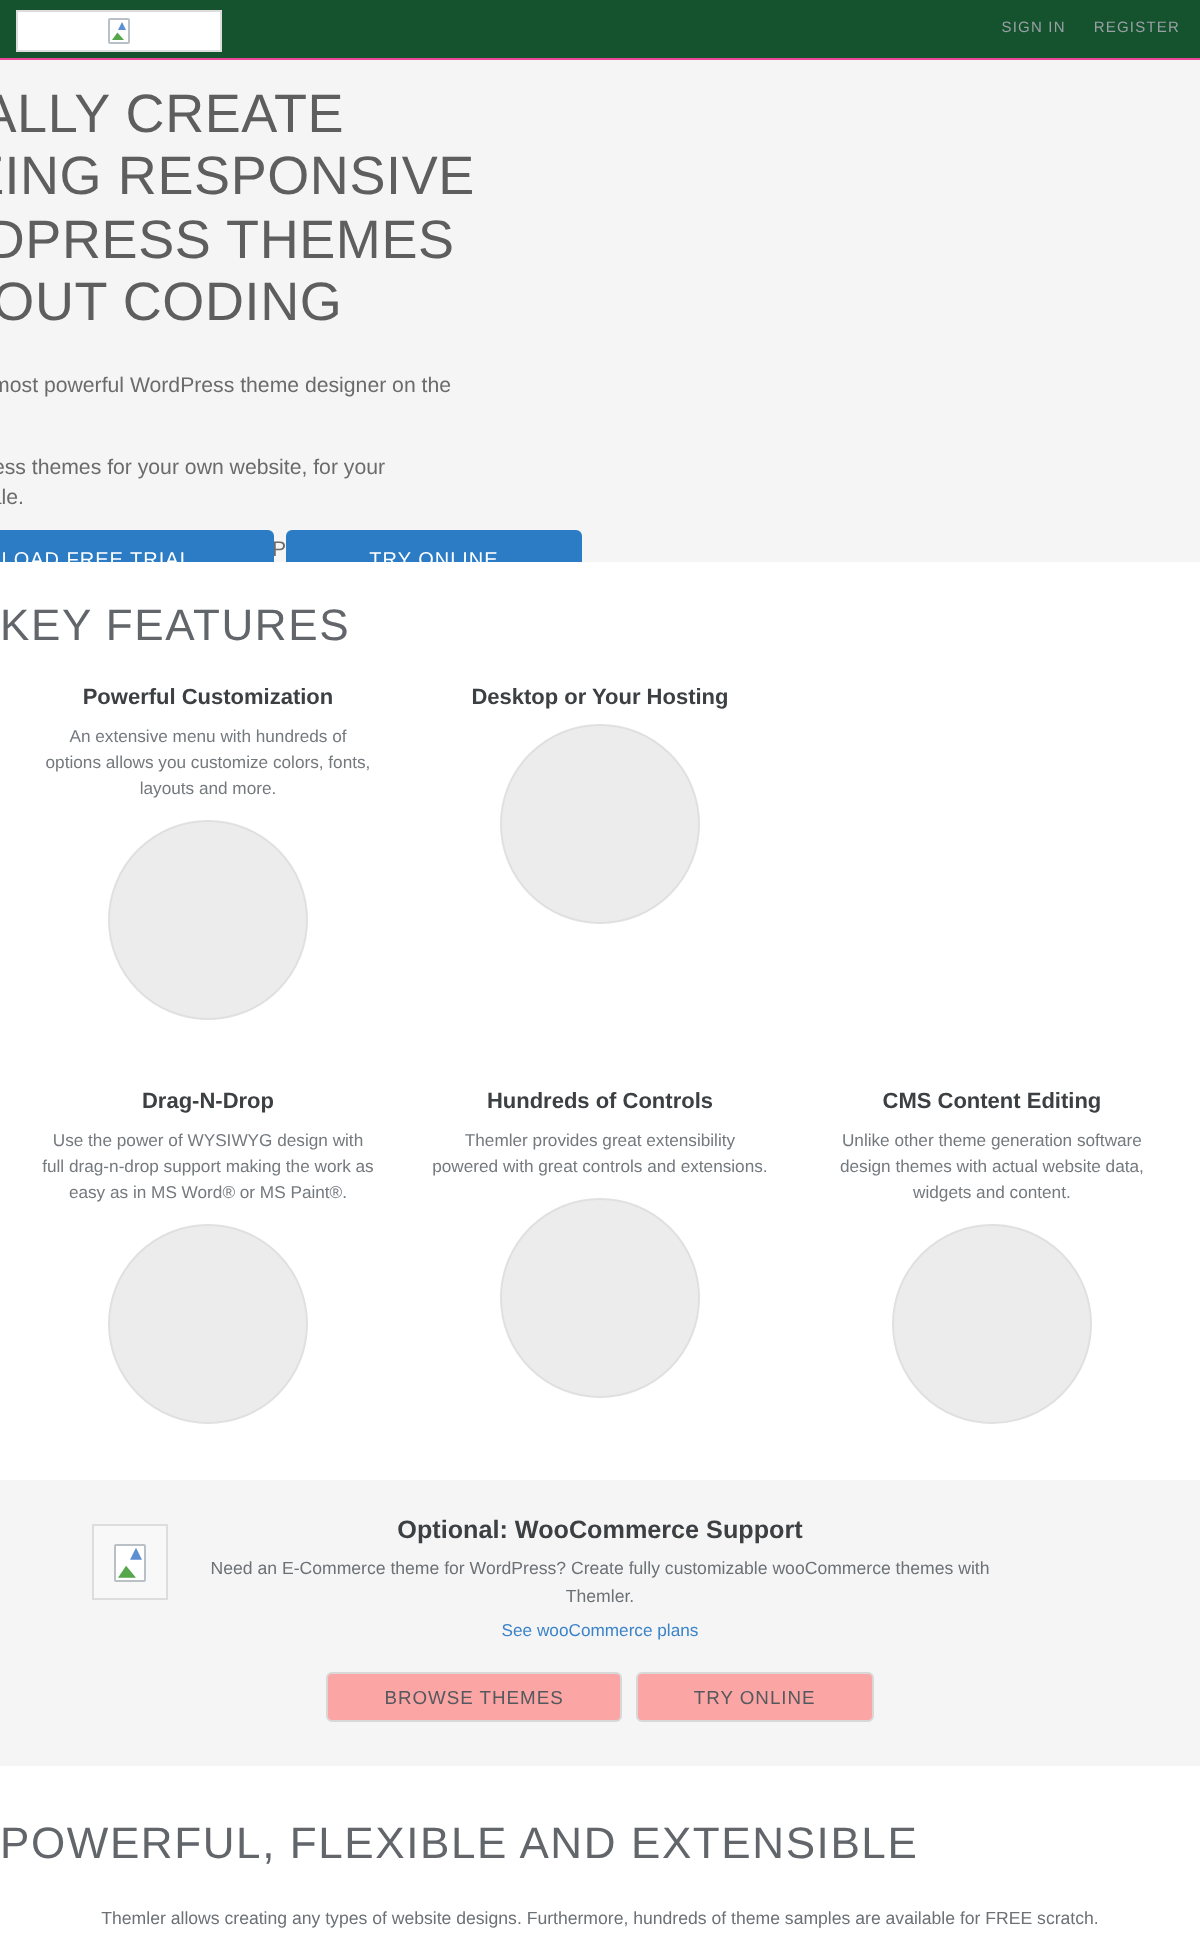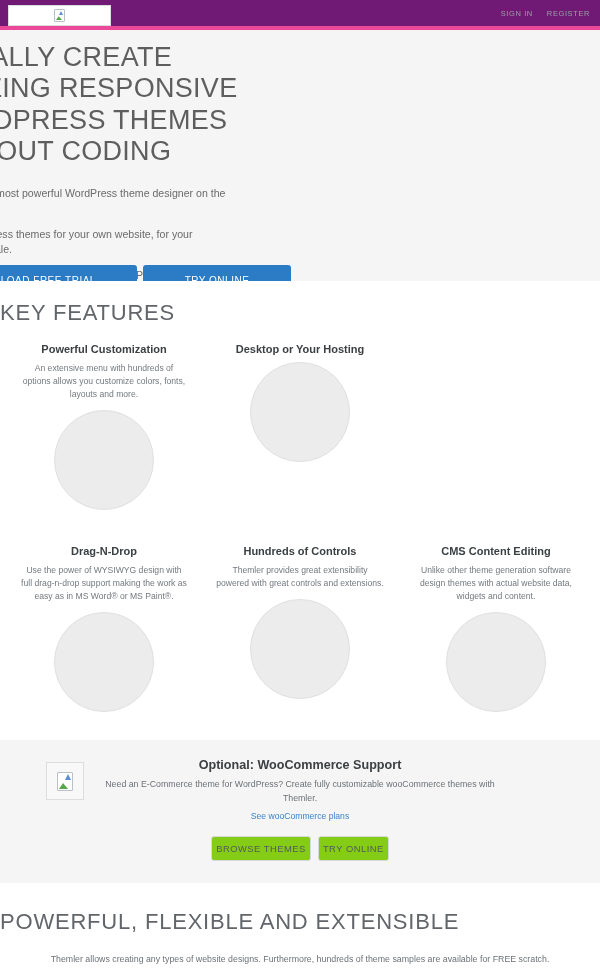--- a/index.html
+++ b/index.html
@@ -20,22 +20,22 @@
     height: 969px;
     overflow: hidden;
     background: #ffffff;
   }
 
   
   .site-header {
     position: relative;
     width: 600px;
     height: 30px;
-    background: #701a75;
-    border-bottom: 4px solid #ec4899;
+    background: #14532d;
+    border-bottom: 1px solid #ec4899;
   }
 
   .logo-box {
     position: absolute;
     left: 8px;
     top: 5px;
     width: 103px;
     height: 21px;
     border: 1px solid #dddddd;
     background: #ffffff;
@@ -263,28 +263,28 @@
   }
 
   .woo-buttons {
     margin-top: 13px;
     display: flex;
     justify-content: center;
     gap: 7px;
   }
 
   .btn-outline {
-    background: #84cc16;
+    background: #fca5a5;
     border: 1px solid #d8d8d8;
     border-radius: 3px;
     font-family: "Liberation Sans", sans-serif;
     font-size: 9.4px;
     letter-spacing: 0.5px;
     color: #55595d;
-    padding: 6px 4px;
+    padding: 6px 28px;
     cursor: pointer;
     text-transform: uppercase;
     white-space: nowrap;
   }
 
   
   .powerful {
     position: relative;
     width: 600px;
     background: #ffffff;

